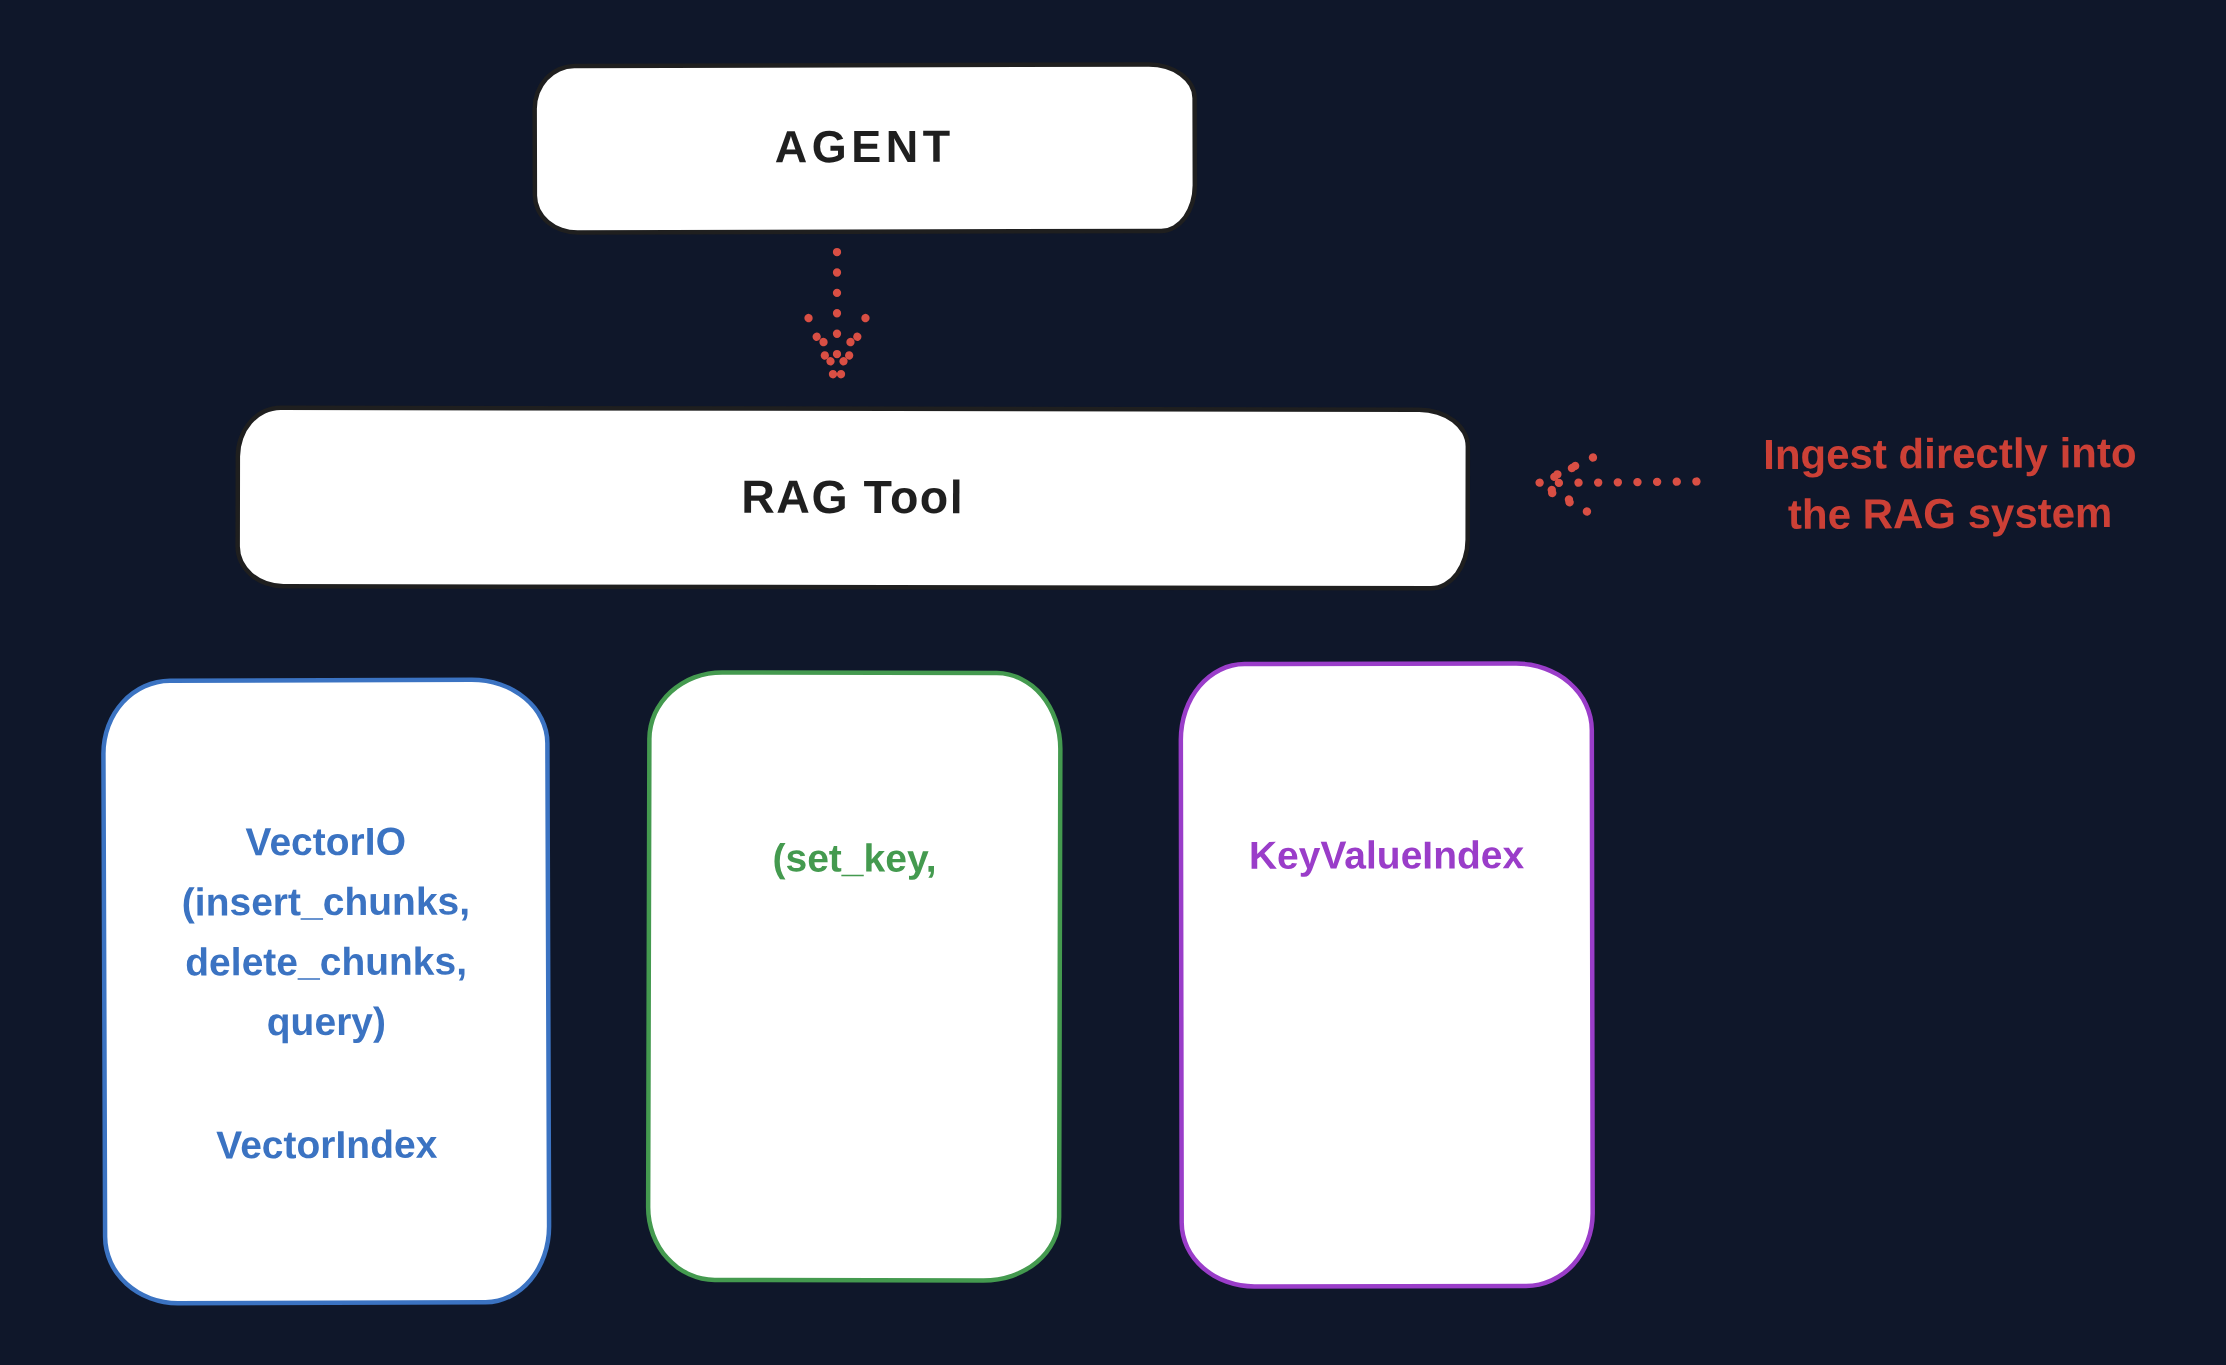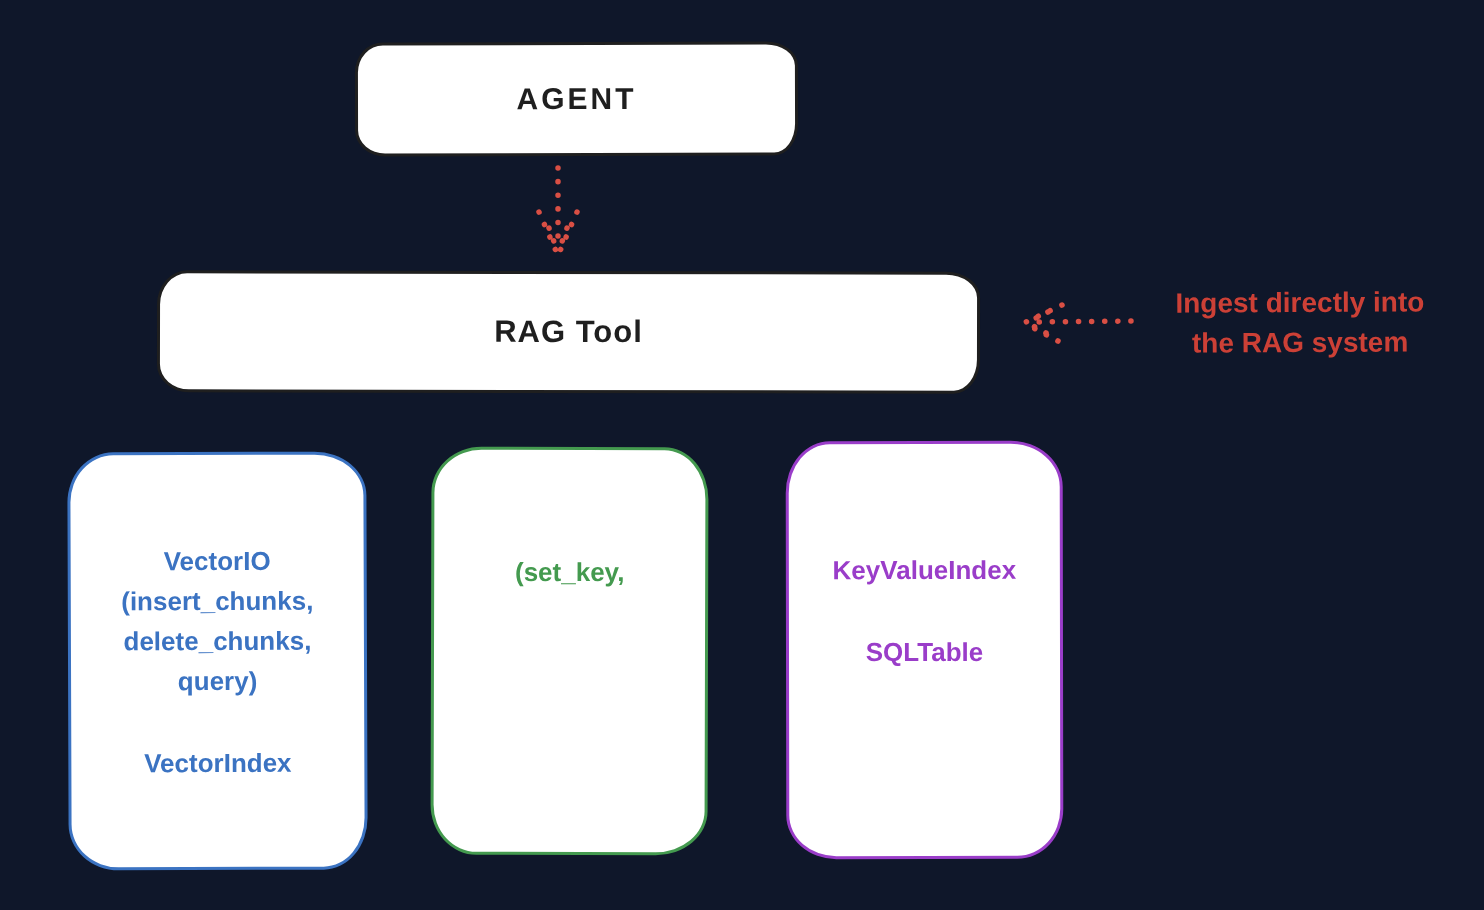--- a/index.html
+++ b/index.html
@@ -145,16 +145,15 @@
     <div>query)</div>
     <div class="index-label">VectorIndex</div>
   </div>
 
   <div class="backend backend-keyvalue">
     <div>(set_key,</div>
   </div>
 
   <div class="backend backend-relational">
     <div>KeyValueIndex</div>
-    <div class="index-label">SQLTable</div>
   </div>
 
 </div>
 
 </body></html>

